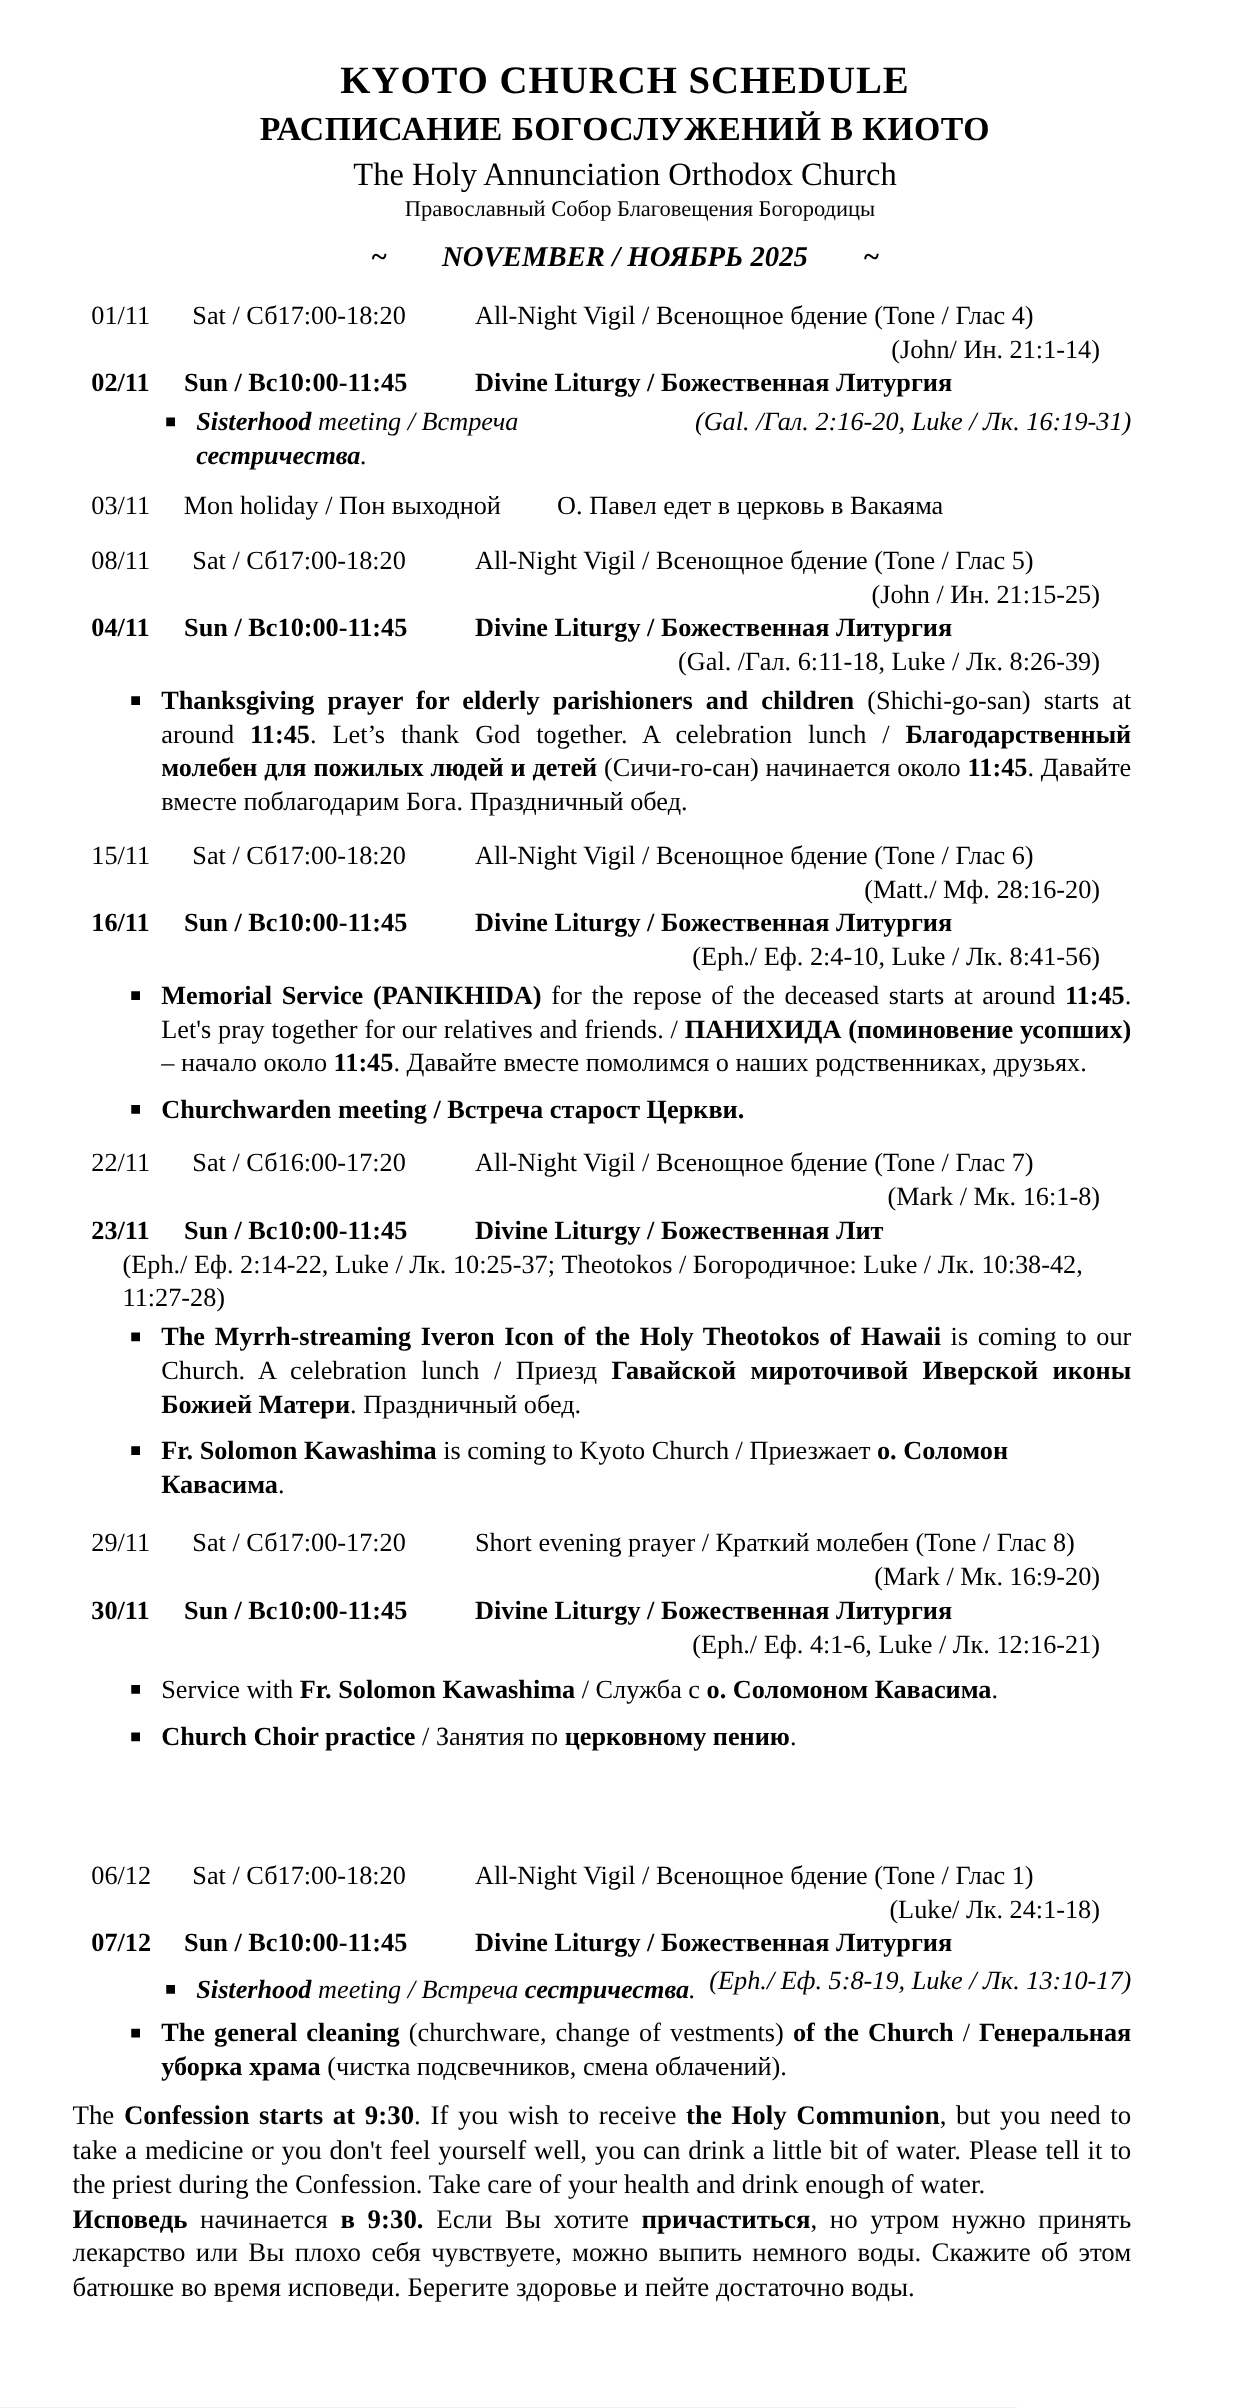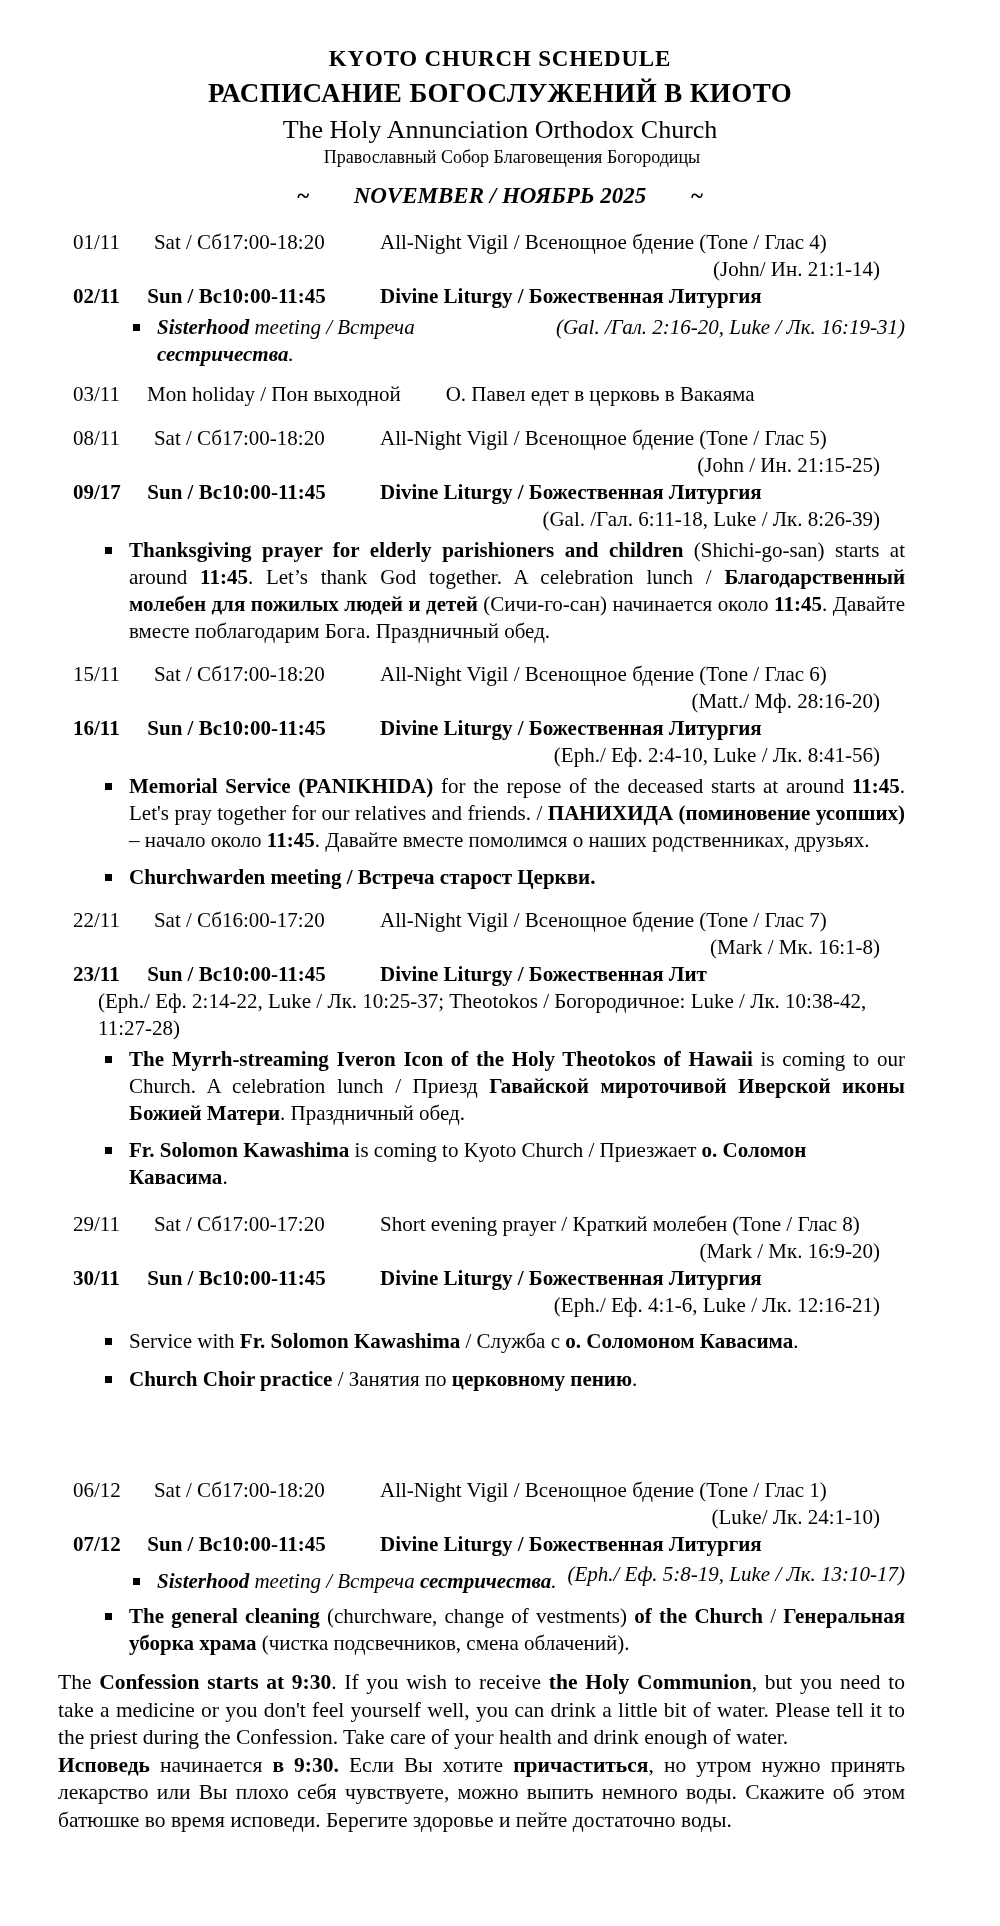--- a/index.html
+++ b/index.html
@@ -3,21 +3,21 @@
 <meta charset="utf-8">
 <style>
   html,body { margin:0; padding:0; background:#e8e8e8; }
   .page {
     position:relative; width:1000px; height:1926px; margin:0 auto;
     background:#ffffff; color:#000000;
     font-family:"Liberation Serif","DejaVu Serif",serif;
     overflow:hidden;
   }
   .header { padding-top:46px; text-align:center; }
-  .title-en { font-size:23px; font-weight:700; letter-spacing:0.8px; }
+  .title-en { font-size:31px; font-weight:700; letter-spacing:0.8px; }
   .title-ru { font-size:27px; font-weight:700; letter-spacing:0.4px; margin-top:6px; }
   .sub-en { font-size:26px; margin-top:6px; }
   .sub-ru { font-size:18px; margin-top:2px;margin-left:24px; }
   .month-line { margin-top:15px; font-size:23px; font-weight:700; font-style:italic;
     display:flex; justify-content:center; column-gap:44px; }
   .schedule { margin-top:20px; padding:0 95px 0 58px; font-size:21px; line-height:27px; }
   .event { display:flex; padding-left:15px; white-space:nowrap; }
   .event.bold { font-weight:700; }
   .cell-date { width:74px; flex:none; }
   .cell-day { min-width:75px; flex:none;text-align:right; }
@@ -82,21 +82,21 @@
       </div>
       <div class="gap" style="height: 17px;"></div>
       <div class="event">
         <span class="cell-date">08/11</span>
         <span class="cell-day">Sat / Сб</span>
         <span class="cell-time">17:00-18:20</span>
         <span class="cell-title">All-Night Vigil / Всенощное бдение (Tone / Глас 5)</span>
       </div>
       <div class="ref">(John / Ин. 21:15-25)</div>
       <div class="event bold">
-        <span class="cell-date">09/17</span>
+        <span class="cell-date">04/11</span>
         <span class="cell-day">Sun / Вс</span>
         <span class="cell-time">10:00-11:45</span>
         <span class="cell-title">Divine Liturgy / Божественная Литургия</span>
       </div>
       <div class="ref">(Gal. /Гал. 6:11-18, Luke / Лк. 8:26-39)</div>
       <div class="bullet">
         <span class="bsq"></span>
         <span class="btext justify"><span class="bmain"><span class="b">Thanksgiving prayer for elderly parishioners and children</span><span> (Shichi-go-san) starts at around </span><span class="b">11:45</span><span>. Let’s thank God together. A celebration lunch / </span><span class="b">Благодарственный молебен для пожилых людей и детей</span><span> (Сичи-го-сан) начинается около </span><span class="b">11:45</span><span>. Давайте вместе поблагодарим Бога. Праздничный обед.</span></span></span>
       </div>
       <div class="gap" style="height: 16px;"></div>
@@ -172,21 +172,21 @@
         <span class="bsq"></span>
         <span class="btext"><span class="bmain"><span class="b">Church Choir practice</span><span> / Занятия по </span><span class="b">церковному пению</span><span>.</span></span></span>
       </div>
       <div class="gap" style="height: 84px;"></div>
       <div class="event">
         <span class="cell-date">06/12</span>
         <span class="cell-day">Sat / Сб</span>
         <span class="cell-time">17:00-18:20</span>
         <span class="cell-title">All-Night Vigil / Всенощное бдение (Tone / Глас 1)</span>
       </div>
-      <div class="ref">(Luke/ Лк. 24:1-10)</div>
+      <div class="ref">(Luke/ Лк. 24:1-18)</div>
       <div class="event bold">
         <span class="cell-date">07/12</span>
         <span class="cell-day">Sun / Вс</span>
         <span class="cell-time">10:00-11:45</span>
         <span class="cell-title">Divine Liturgy / Божественная Литургия</span>
       </div>
       <div class="gap" style="height: 6px;"></div>
       <div class="bullet indent2">
         <span class="bsq"></span>
         <span class="btext withref">

